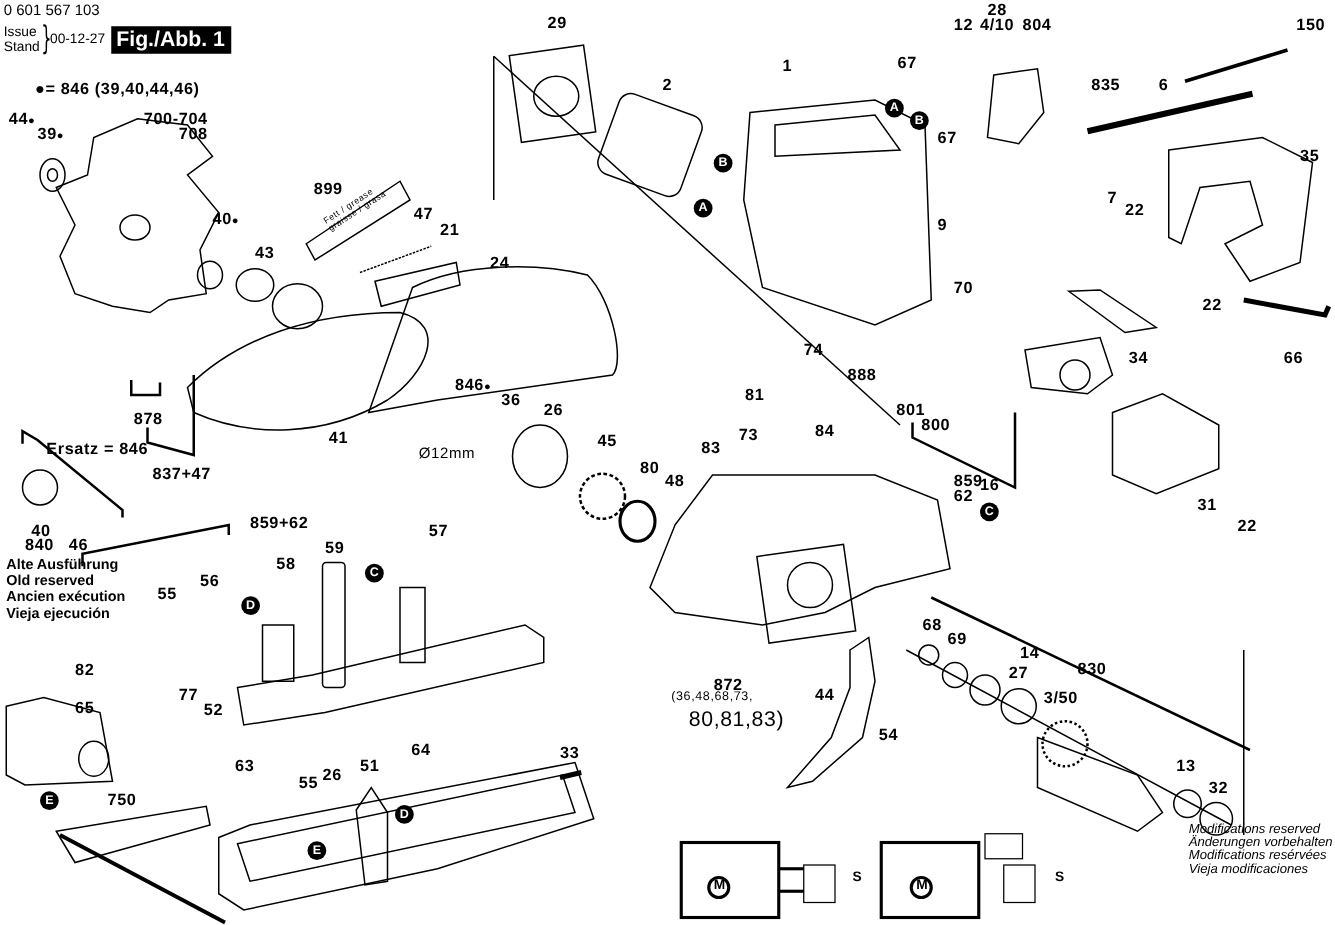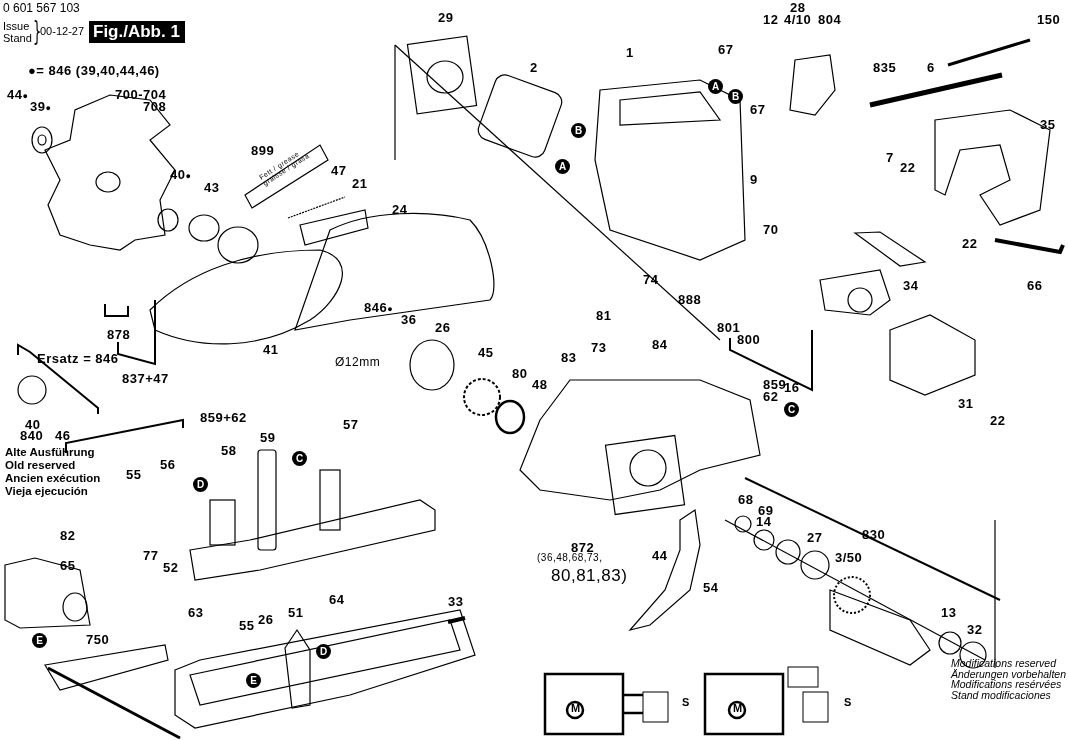--- a/index.html
+++ b/index.html
@@ -187,21 +187,21 @@
 <div class="lbl" style="left:717px;top:320px">801</div>
 <div class="lbl" style="left:737px;top:332px">800</div>
 <div class="lbl" style="left:784px;top:380px">16</div>
 <div class="lbl" style="left:958px;top:396px">31</div>
 
 <div class="lbl" style="left:7px;top:87px"><span>44</span><span style="font-size:9px">●</span></div>
 <div class="lbl" style="left:30px;top:99px"><span>39</span><span style="font-size:9px">●</span></div>
 <div class="lbl" style="left:115px;top:87px">700-704</div>
 <div class="lbl" style="left:143px;top:99px">708</div>
 <div class="lbl" style="left:170px;top:167px"><span>40</span><span style="font-size:9px">●</span></div>
-<div class="lbl" style="left:204px;top:180px">43</div>
+<div class="lbl" style="left:204px;top:194px">43</div>
 <div class="lbl" style="left:251px;top:143px">899</div>
 <div class="lbl" style="left:331px;top:163px">47</div>
 <div class="lbl" style="left:352px;top:176px">21</div>
 <div class="lbl" style="left:392px;top:202px">24</div>
 <div class="lbl" style="left:107px;top:327px">878</div>
 <div class="lbl" style="left:122px;top:371px">837+47</div>
 <div class="lbl" style="left:263px;top:342px">41</div>
 <div class="lbl" style="left:364px;top:300px"><span>846</span><span style="font-size:9px">●</span></div>
 <div class="lbl" style="left:401px;top:312px">36</div>
 <div class="lbl" style="left:435px;top:320px">26</div>
@@ -228,21 +228,21 @@
 <div class="lbl" style="left:239px;top:618px">55</div>
 <div class="lbl" style="left:258px;top:612px">26</div>
 <div class="lbl" style="left:188px;top:605px">63</div>
 <div class="lbl" style="left:288px;top:605px">51</div>
 <div class="lbl" style="left:448px;top:594px">33</div>
 <div class="lbl" style="left:86px;top:632px">750</div>
 <div class="lbl" style="left:652px;top:548px">44</div>
 <div class="lbl" style="left:703px;top:580px">54</div>
 <div class="lbl" style="left:738px;top:492px">68</div>
 <div class="lbl" style="left:758px;top:503px">69</div>
-<div class="lbl" style="left:756px;top:514px">14</div>
+<div class="lbl" style="left:816px;top:514px">14</div>
 <div class="lbl" style="left:807px;top:530px">27</div>
 <div class="lbl" style="left:862px;top:527px">830</div>
 <div class="lbl" style="left:835px;top:550px">3/50</div>
 <div class="lbl" style="left:941px;top:605px">13</div>
 <div class="lbl" style="left:967px;top:622px">32</div>
 
 <div class="lbl norm" style="left:335px;top:355px;font-size:12px">Ø12mm</div>
 
 <div class="lbl" style="left:571px;top:540px">872</div>
 <div class="lbl norm" style="left:537px;top:552px;font-size:10px">(36,48,68,73,</div>
@@ -272,14 +272,14 @@
 <div class="badge" style="left:292px;top:451px">C</div>
 <div class="badge" style="left:193px;top:477px">D</div>
 <div class="badge" style="left:316px;top:644px">D</div>
 <div class="badge" style="left:32px;top:633px">E</div>
 <div class="badge" style="left:246px;top:673px">E</div>
 
 <div class="mods">
   <div>Modifications reserved</div>
   <div>Änderungen vorbehalten</div>
   <div>Modifications resérvées</div>
-  <div>Stand modificaciones</div>
+  <div>Vieja modificaciones</div>
 </div>
 
 </body></html>

